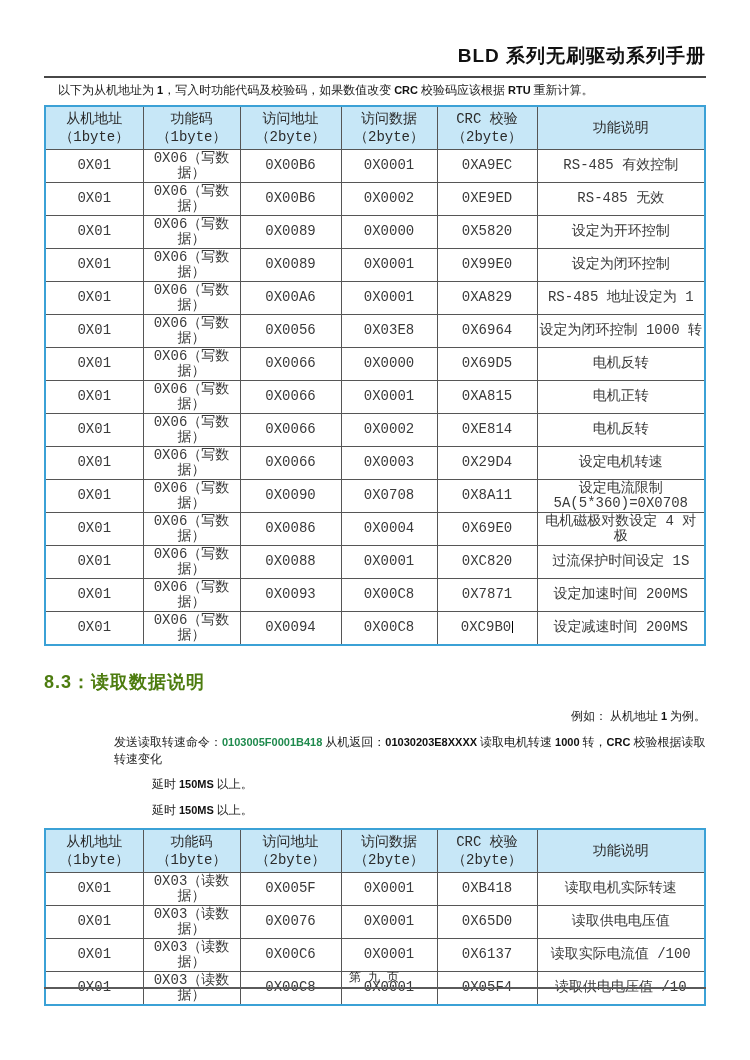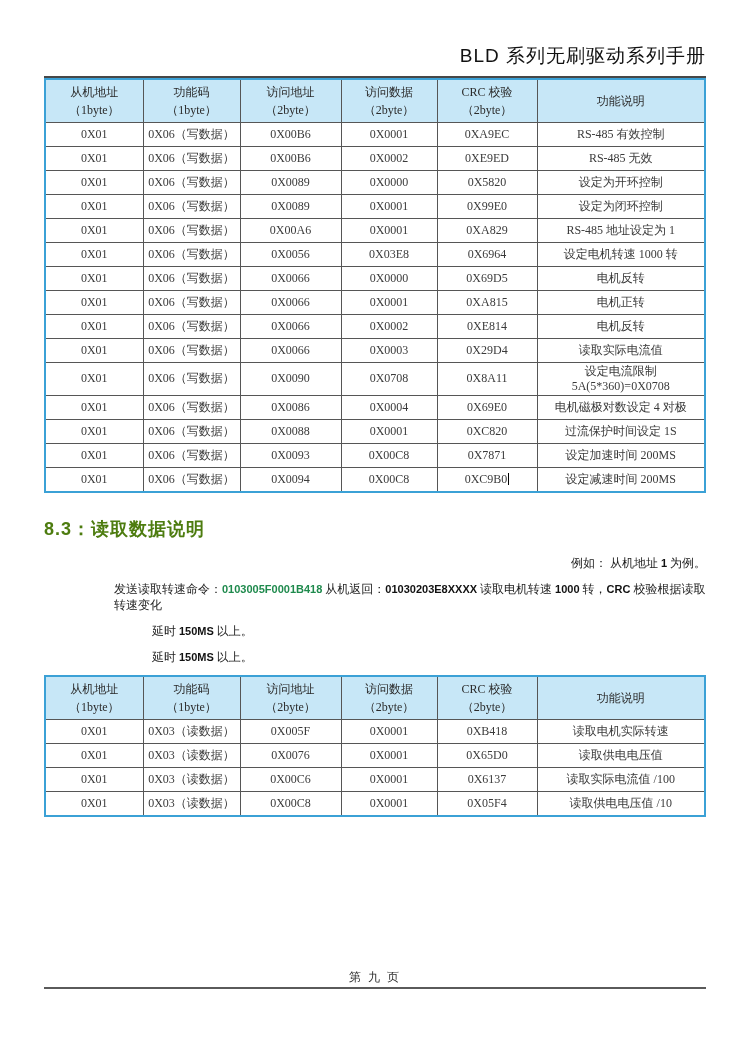--- a/index.html
+++ b/index.html
@@ -5,29 +5,29 @@
   html,body{margin:0;padding:0;background:#ffffff;}
   body{
     width:750px;height:1060px;overflow:hidden;position:relative;
     font-family:"Liberation Serif","DejaVu Serif",serif;
     color:#2f2f2f;
   }
   .page{width:750px;height:1060px;position:relative;background:#fff;}
   .header{margin:0 44px;padding-top:44px;}
   .doc-title{
     text-align:right;font-size:19px;line-height:1.25;color:#111;
-    font-family:"Liberation Sans","DejaVu Sans",sans-serif;letter-spacing:1px;
+    font-family:"Liberation Sans","DejaVu Sans",sans-serif;letter-spacing:1px;font-weight:bold;
   }
   .header-rule{margin-top:8px;border-bottom:2px solid #474747;height:0;}
   .intro{margin:4px 44px 7px 58px;font-size:12px;line-height:1.35;color:#1c1c1c;}
 
   table.cmd-table{
     margin:0 44px;width:660px;border-collapse:collapse;table-layout:fixed;
     border:2px solid var(--table-border,#3ba1d6);
-    font-size:12px;color:#3a3a3a;
+    font-size:14px;color:#3a3a3a;font-family:Liberation Mono, monospace;
   }
   table.cmd-table th,table.cmd-table td{
     border:1px solid #565656;text-align:center;vertical-align:middle;
     padding:1px 2px;overflow:hidden;
   }
   table.cmd-table th{
     background:var(--header-bg,#c7e7f7);font-weight:normal;color:#2b2b2b;
     height:40px;line-height:18px;
   }
   table.cmd-table td{height:21px;line-height:15px;white-space:pre-line;}
@@ -58,20 +58,21 @@
 </head>
 <body>
 
 <div class="page">
 
   <div class="header">
     <div class="doc-title">BLD 系列无刷驱动系列手册</div>
     <div class="header-rule"></div>
   </div>
 
+  <p class="intro"><span>以下为从机地址为 </span><span class="b">1</span><span>，写入时功能代码及校验码，如果数值改变 </span><span class="b">CRC</span><span> 校验码应该根据 </span><span class="b">RTU</span><span> 重新计算。</span></p>
 
   <table class="cmd-table">
       <colgroup>
         <col style="width: 98px;">
         <col style="width: 97px;">
         <col style="width: 101px;">
         <col style="width: 96px;">
         <col style="width: 100px;">
         <col style="width: 168px;">
       </colgroup>
@@ -142,21 +143,21 @@
           <td>0X0001</td>
           <td>0XA829</td>
           <td>RS-485 地址设定为 1</td>
         </tr>
         <tr>
           <td>0X01</td>
           <td>0X06（写数据）</td>
           <td>0X0056</td>
           <td>0X03E8</td>
           <td>0X6964</td>
-          <td>设定电机转速 1000 转</td>
+          <td>设定为闭环控制 1000 转</td>
         </tr>
         <tr>
           <td>0X01</td>
           <td>0X06（写数据）</td>
           <td>0X0066</td>
           <td>0X0000</td>
           <td>0X69D5</td>
           <td>电机反转</td>
         </tr>
         <tr>
@@ -174,21 +175,21 @@
           <td>0X0002</td>
           <td>0XE814</td>
           <td>电机反转</td>
         </tr>
         <tr>
           <td>0X01</td>
           <td>0X06（写数据）</td>
           <td>0X0066</td>
           <td>0X0003</td>
           <td>0X29D4</td>
-          <td>读取实际电流值</td>
+          <td>设定电机转速</td>
         </tr>
         <tr>
           <td>0X01</td>
           <td>0X06（写数据）</td>
           <td>0X0090</td>
           <td>0X0708</td>
           <td>0X8A11</td>
           <td>设定电流限制
 5A(5*360)=0X0708</td>
         </tr>

